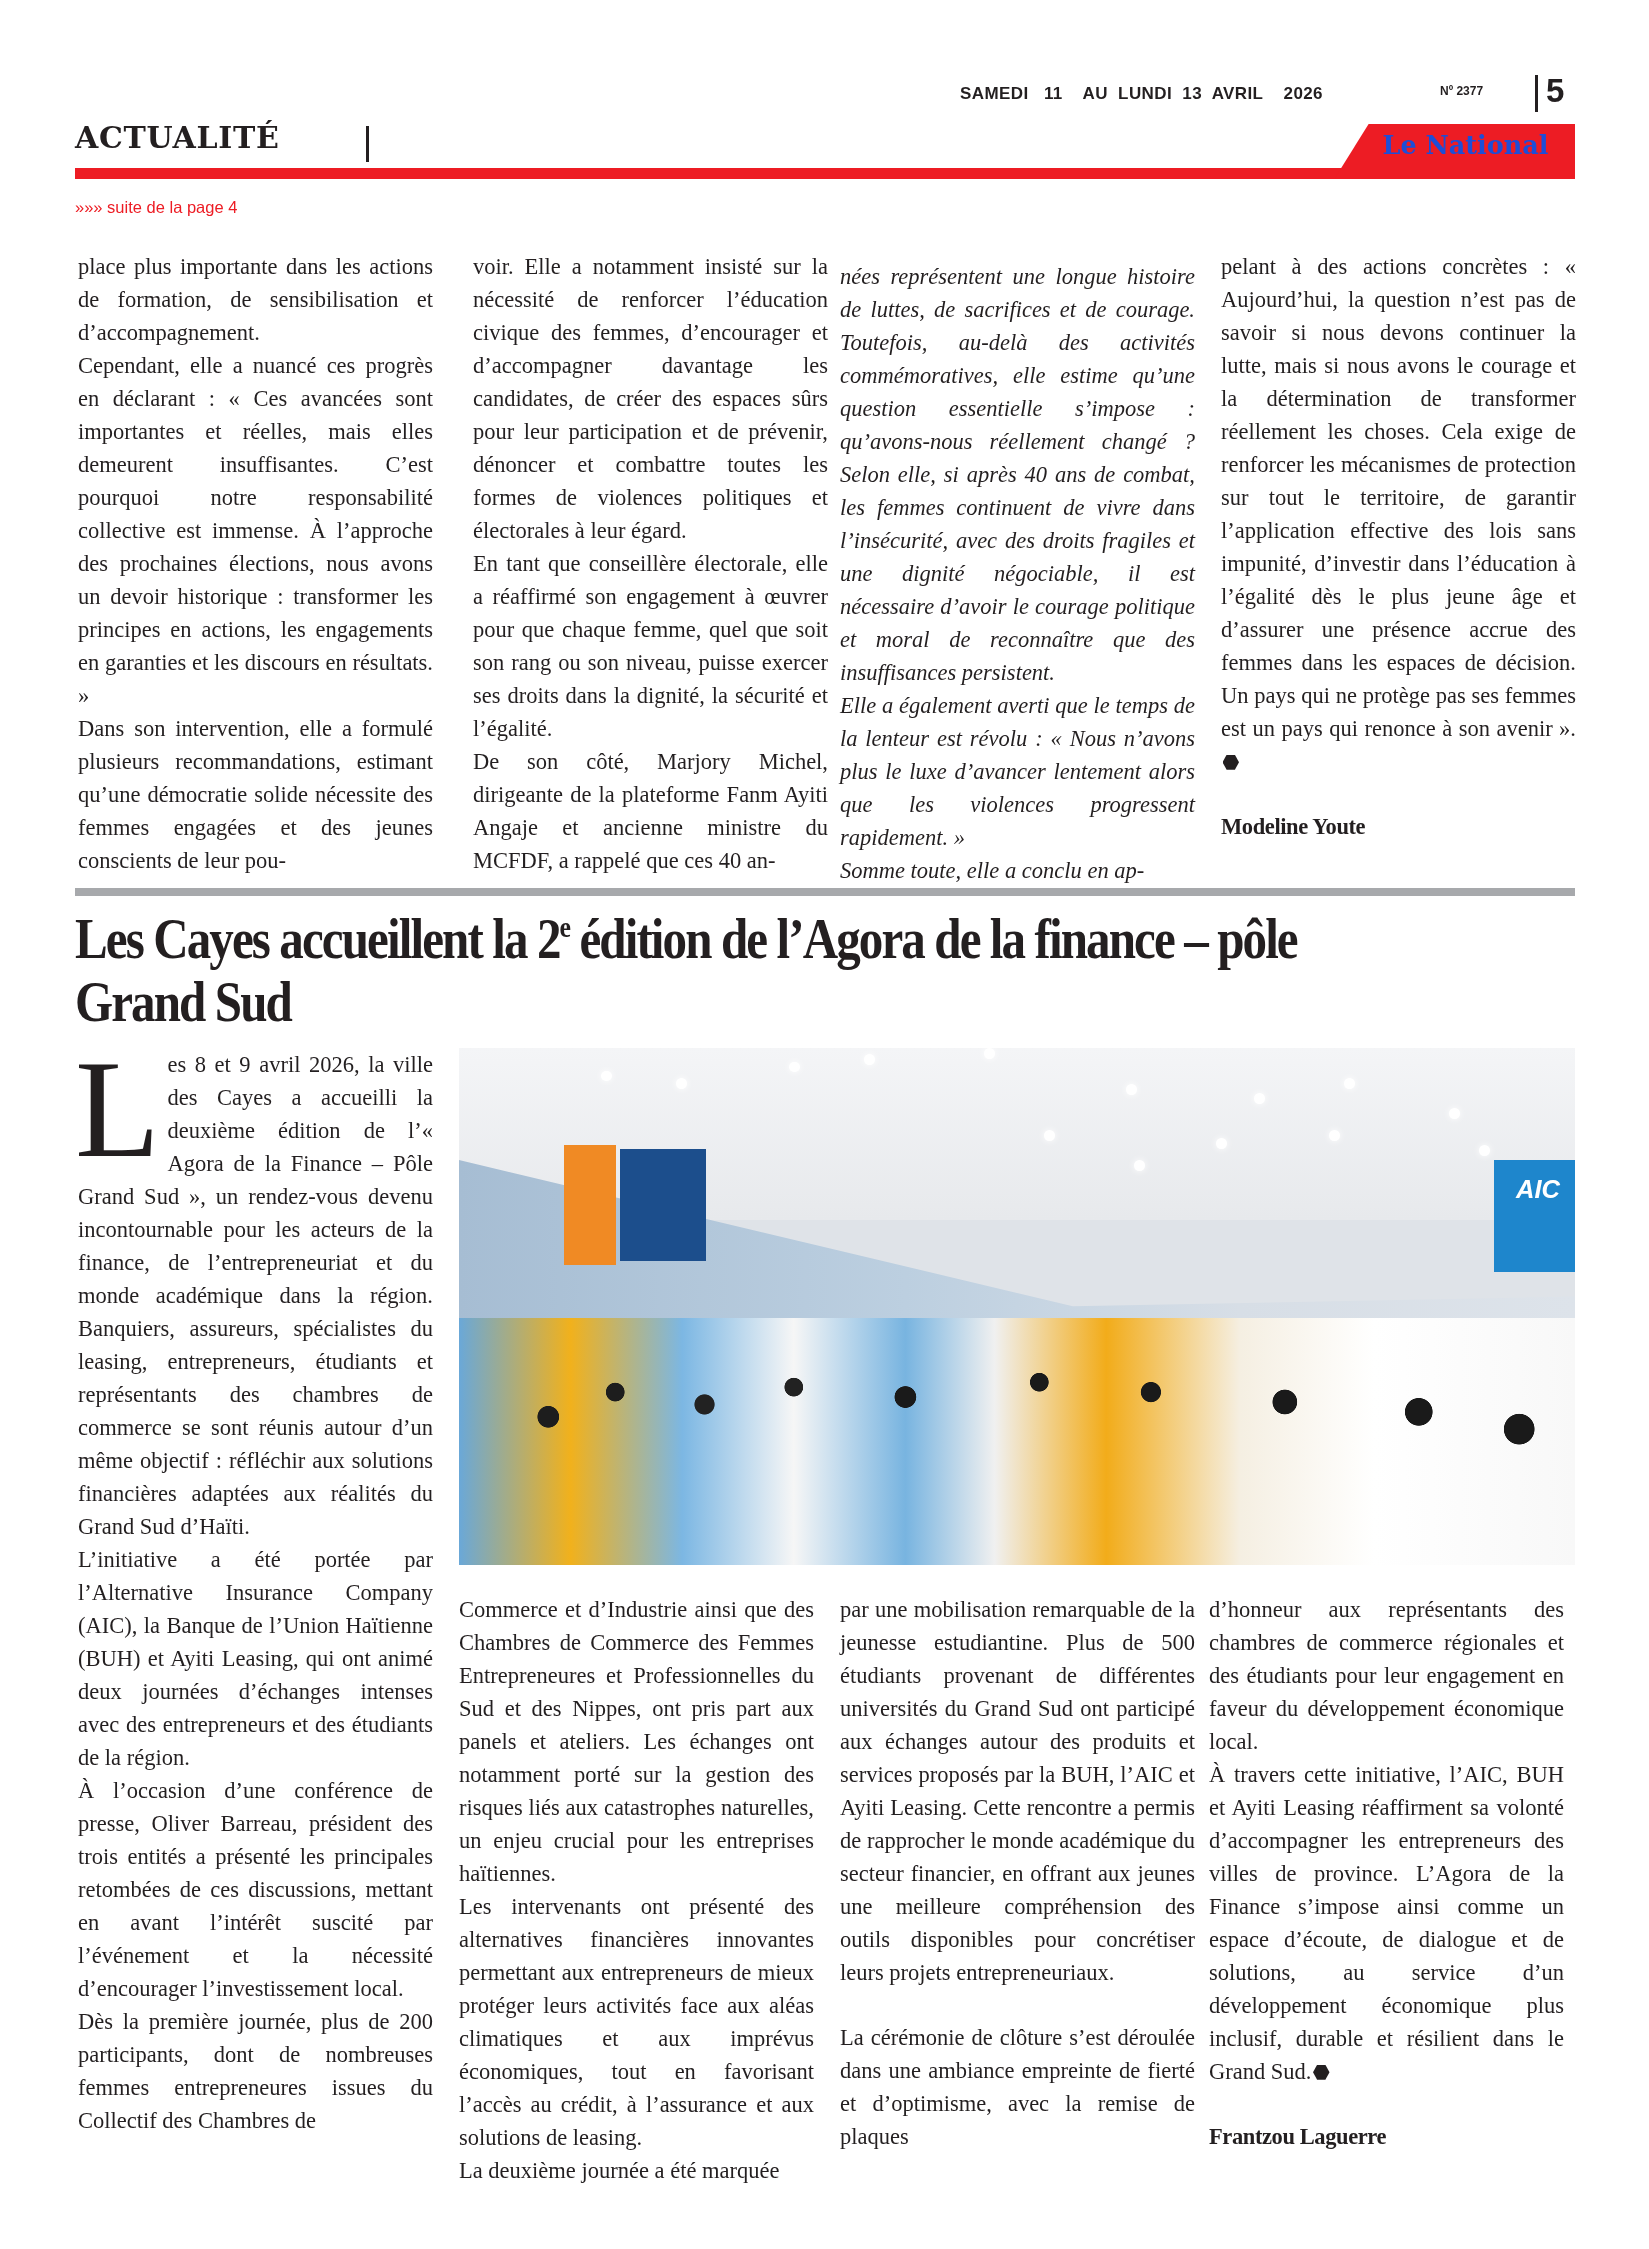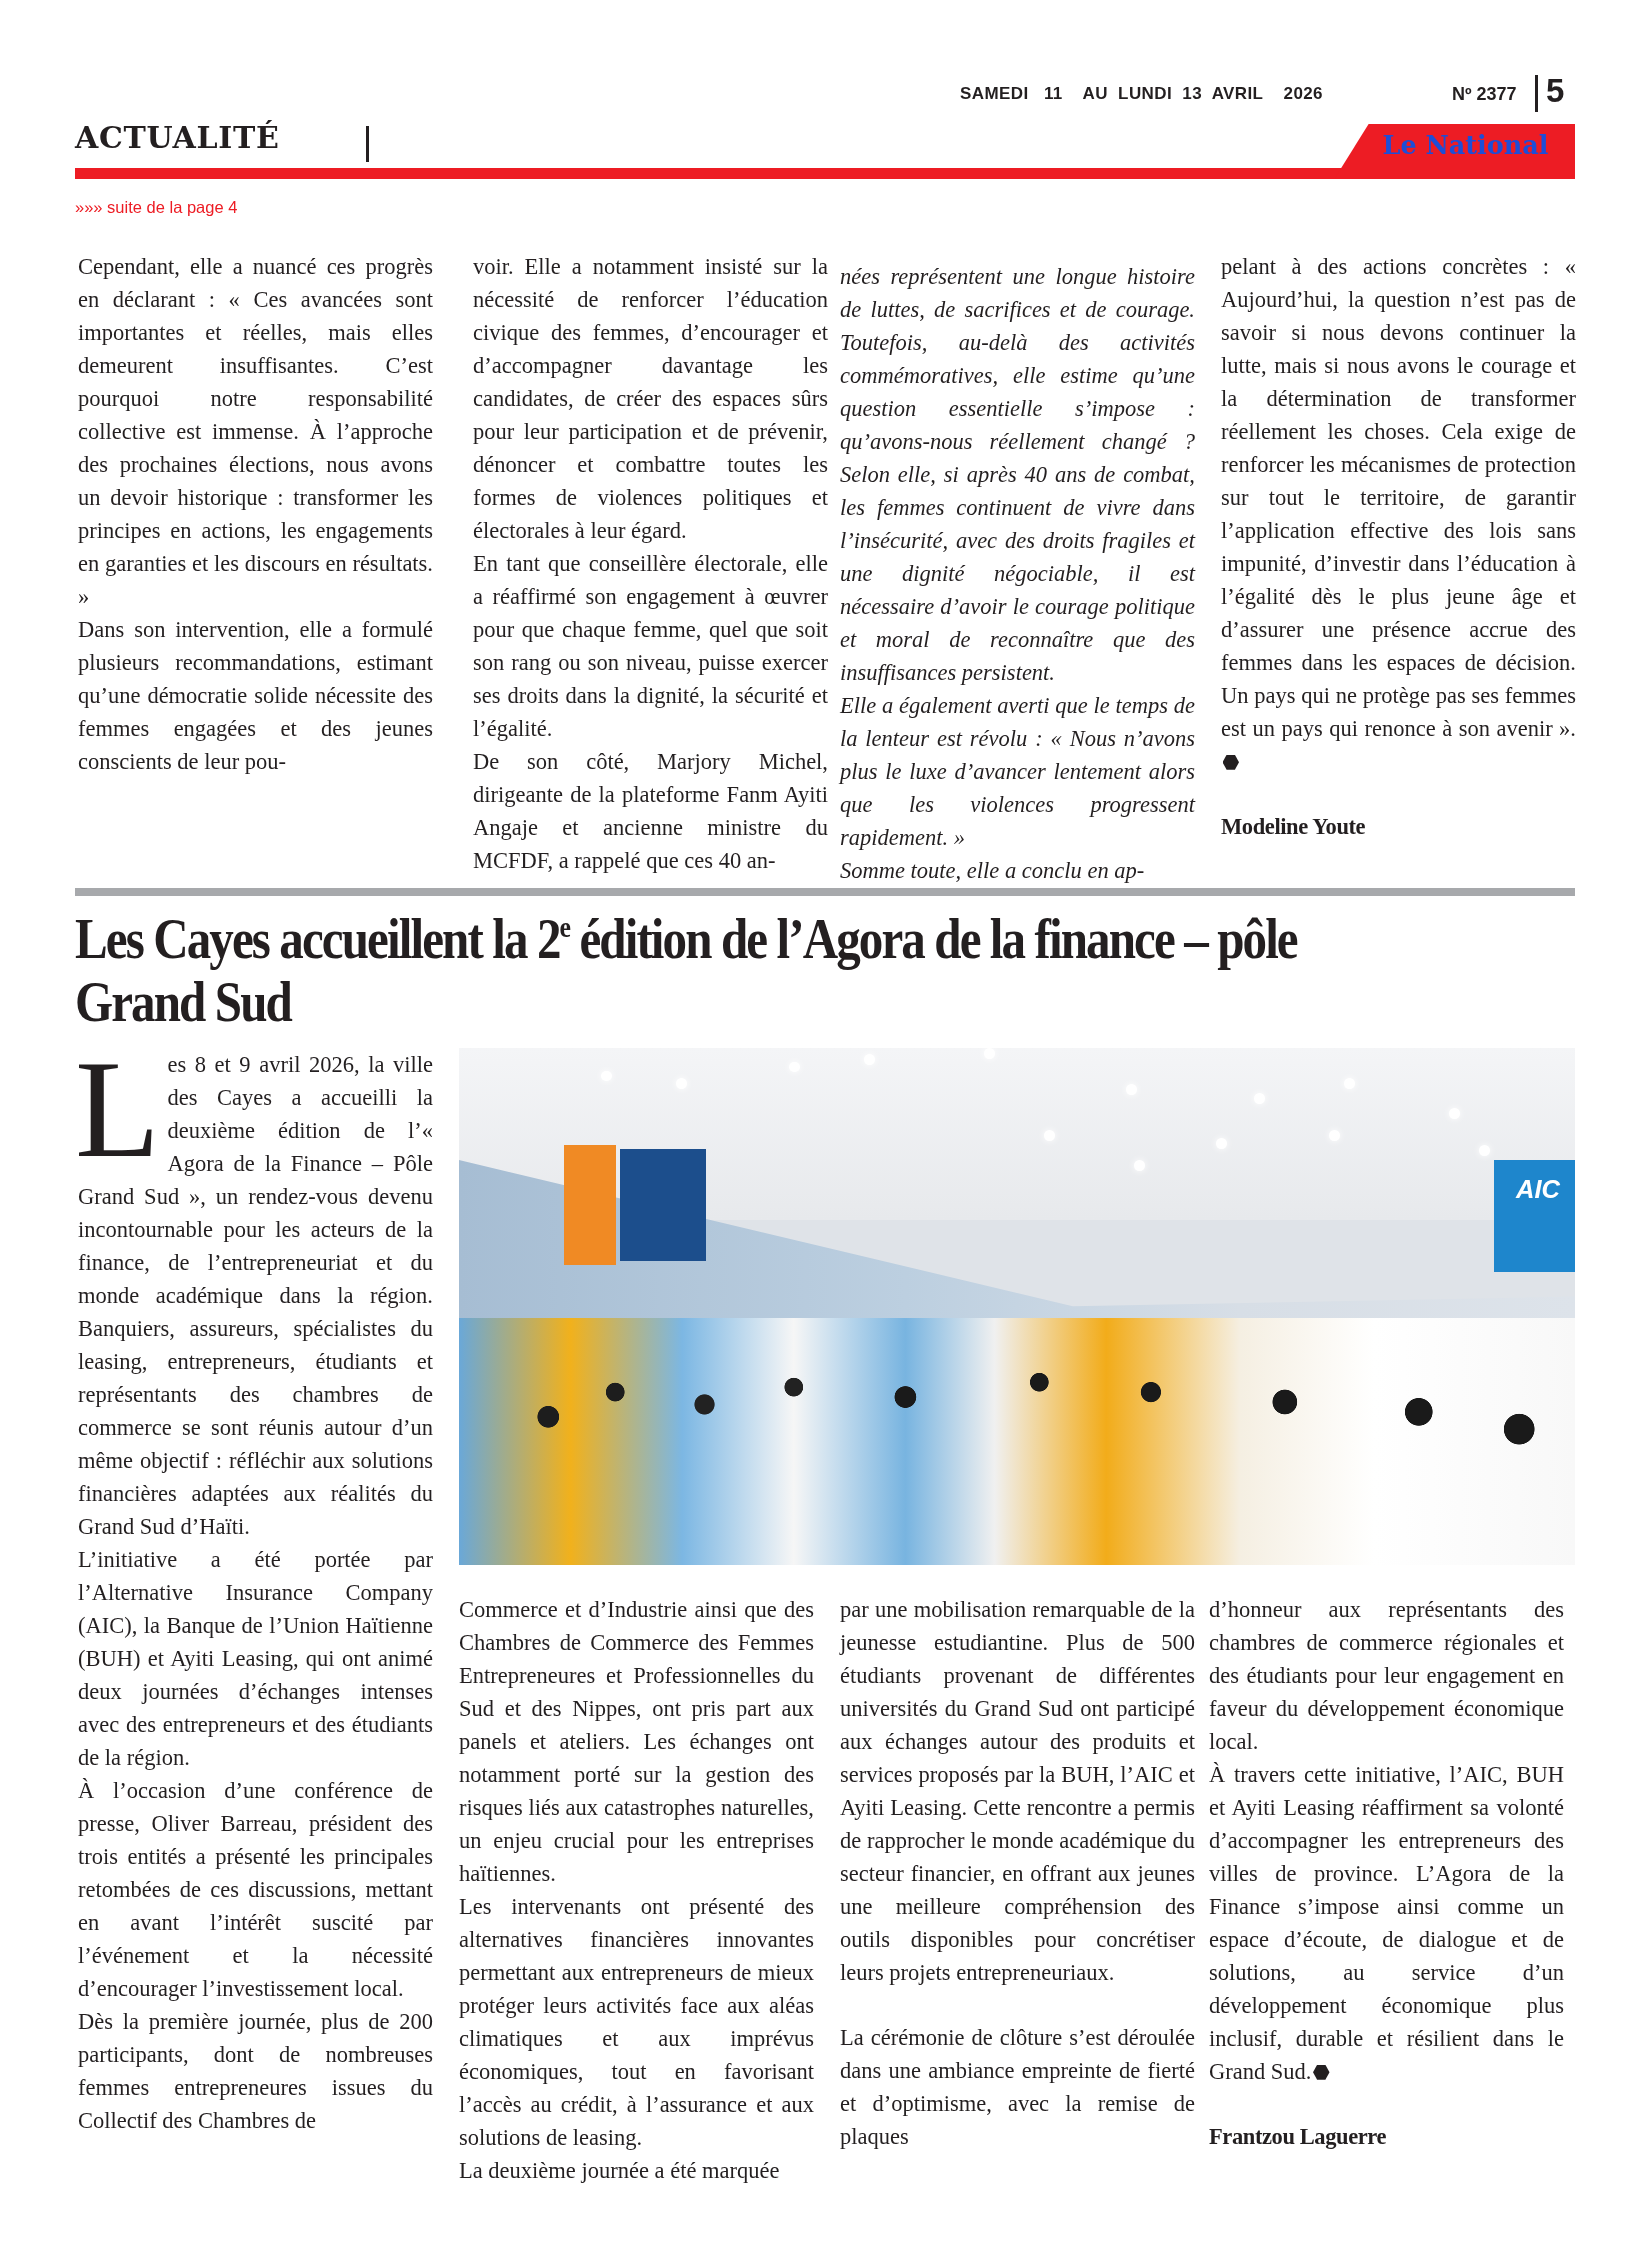--- a/index.html
+++ b/index.html
@@ -16,21 +16,21 @@
     position: absolute; left: 366px; top: 126px; width: 3px; height: 36px; background: #231f20;
   }
   .date-line {
     position: absolute; top: 84px; left: 960px;
     font-family: "Liberation Sans", "DejaVu Sans", sans-serif; font-weight: bold;
     font-size: 17px; color: #231f20; white-space: pre; letter-spacing: 0.4px;
   }
   .issue-no {
     position: absolute; top: 84px; left: 1440px;
     font-family: "Liberation Sans", "DejaVu Sans", sans-serif; font-weight: bold;
-    font-size: 18px; color: #231f20; margin-left: 12px;
+    font-size: 12px; color: #231f20;
   }
   .page-bar { position: absolute; left: 1535px; top: 75px; width: 3px; height: 37px; background: #231f20; }
   .page-num {
     position: absolute; left: 1546px; top: 72px;
     font-family: "Liberation Sans", "DejaVu Sans", sans-serif; font-weight: bold; font-size: 33px; color: #231f20;
   }
   .red-line { position: absolute; left: 75px; top: 168px; width: 1500px; height: 10.5px; background: #ed1c24; }
   .brand-tab {
     position: absolute; left: 1335px; top: 124px; width: 240px; height: 54px; background: #ed1c24;
     clip-path: polygon(14% 0, 100% 0, 100% 100%, 0 100%);
@@ -122,20 +122,21 @@
 <div class="date-line">SAMEDI   11    AU  LUNDI  13  AVRIL    2026</div>
 <div class="issue-no">Nº 2377</div>
 <div class="page-bar"></div>
 <div class="page-num">5</div>
 <div class="red-line"></div>
 <div class="brand-tab"></div>
 <div class="brand-name">Le National</div>
 <div class="continued">»»» suite de la page  4</div>
 
 <div class="col a1c1">
+  <p>place plus importante dans les actions de formation, de sensibilisation et d’accompagnement.</p>
   <p>Cependant, elle a nuancé ces progrès en déclarant : « Ces avancées sont importantes et réelles, mais elles demeurent insuffisantes. C’est pourquoi notre responsabilité collective est immense. À l’approche des prochaines élections, nous avons un devoir historique : transformer les principes en actions, les engagements en garanties et les discours en résultats. »</p>
   <p>Dans son intervention, elle a formulé plusieurs recommandations, estimant qu’une démocratie solide nécessite des femmes engagées et des jeunes conscients de leur pou-</p>
 </div>
 <div class="col a1c2">
   <p>voir. Elle a notamment insisté sur la nécessité de renforcer l’éducation civique des femmes, d’encourager et d’accompagner davantage les candidates, de créer des espaces sûrs pour leur participation et de prévenir, dénoncer et combattre toutes les formes de violences politiques et électorales à leur égard.</p>
   <p>En tant que conseillère électorale, elle a réaffirmé son engagement à œuvrer pour que chaque femme, quel que soit son rang ou son niveau, puisse exercer ses droits dans la dignité, la sécurité et l’égalité.</p>
   <p>De son côté, Marjory Michel, dirigeante de la plateforme Fanm Ayiti Angaje et ancienne ministre du MCFDF, a rappelé que ces 40 an-</p>
 </div>
 <div class="col a1c3">
   <p>nées représentent une longue histoire de luttes, de sacrifices et de courage. Toutefois, au-delà des activités commémoratives, elle estime qu’une question essentielle s’impose : qu’avons-nous réellement changé ? Selon elle, si après 40 ans de combat, les femmes continuent de vivre dans l’insécurité, avec des droits fragiles et une dignité négociable, il est nécessaire d’avoir le courage politique et moral de reconnaître que des insuffisances persistent.</p>

